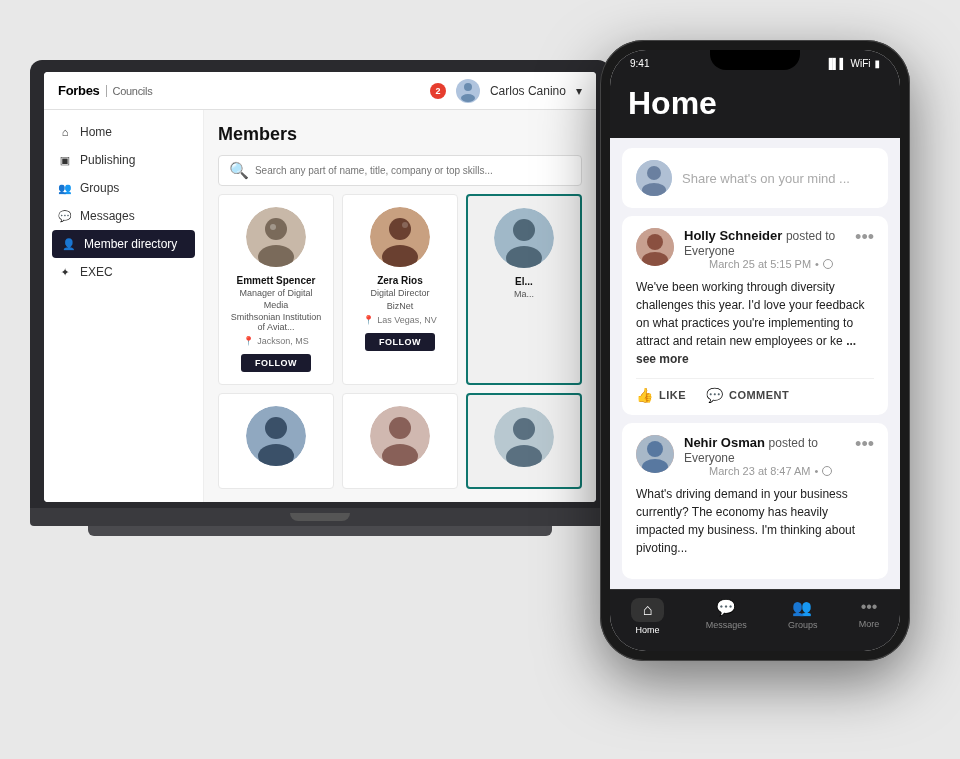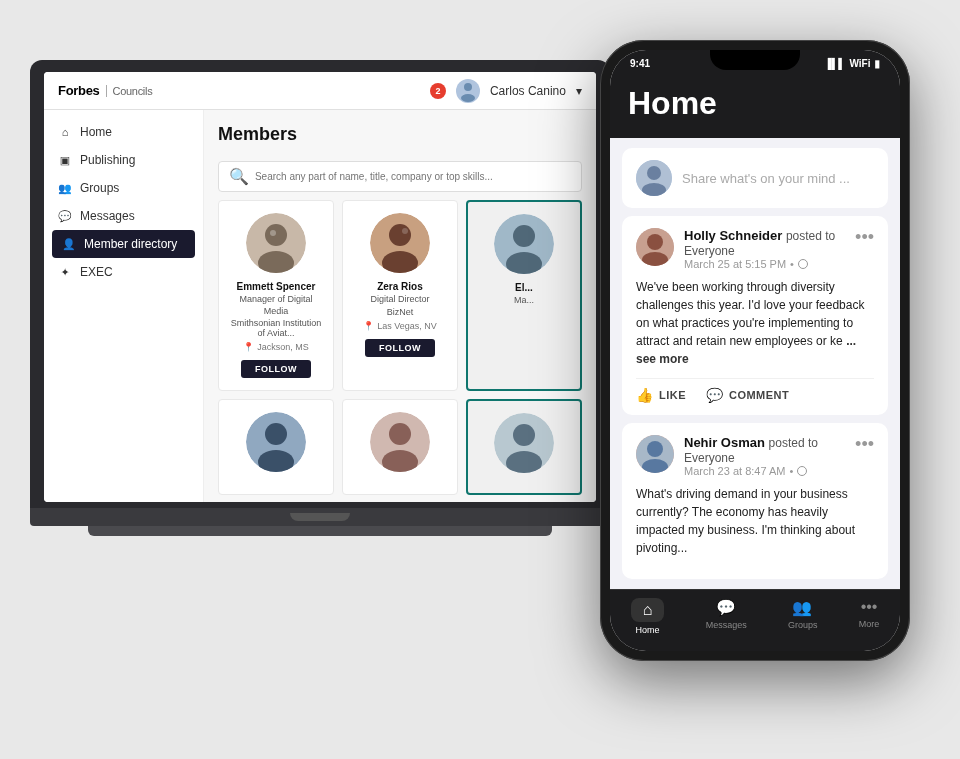--- a/index.html
+++ b/index.html
@@ -133,21 +133,21 @@
     .main-content {
       flex: 1;
       padding: 14px;
       overflow: hidden;
       background: #f7f7f7;
     }
     .members-title {
       font-size: 18px;
       font-weight: 600;
       color: #111;
-      margin-bottom: 16px;
+      margin-bottom: 10px;
     }
     .search-bar {
       display: flex;
       align-items: center;
       background: #fff;
       border: 1px solid #ddd;
       border-radius: 4px;
       padding: 5px 10px;
       gap: 6px;
       margin-bottom: 8px;
@@ -275,21 +275,21 @@
       position: relative;
     }
     .phone-status-bar {
       background: #1c1c1e;
       color: #fff;
       display: flex;
       justify-content: space-between;
       align-items: flex-start;
       padding: 8px 20px 4px;
       font-size: 10px;
-      font-weight: 700;
+      font-weight: 400;
     }
     .phone-notch {
       background: #000;
       width: 90px;
       height: 20px;
       border-radius: 0 0 16px 16px;
       position: absolute;
       top: 0;
       left: 50%;
       transform: translateX(-50%);
@@ -365,20 +365,21 @@
       font-size: 13px;
       font-weight: 600;
       color: #111;
     }
     .post-date {
       font-size: 11px;
       color: #999;
       display: flex;
       align-items: center;
       gap: 4px;
+      margin-left: 25px;
     }
     .post-more {
       font-size: 18px;
       color: #999;
       cursor: pointer;
       line-height: 1;
     }
     .post-body {
       font-size: 12px;
       color: #222;

